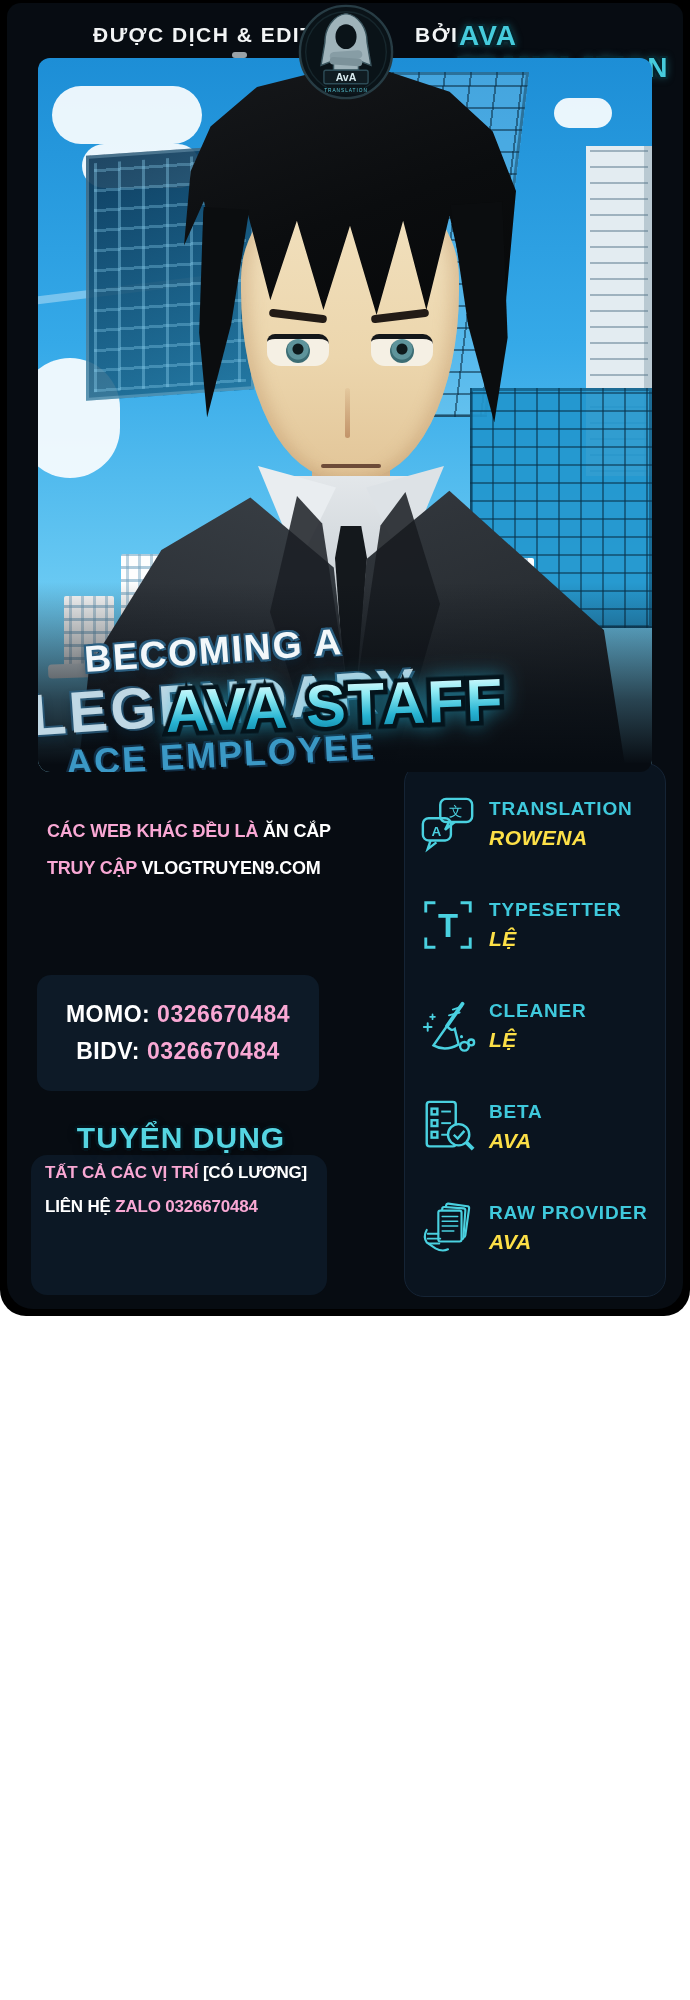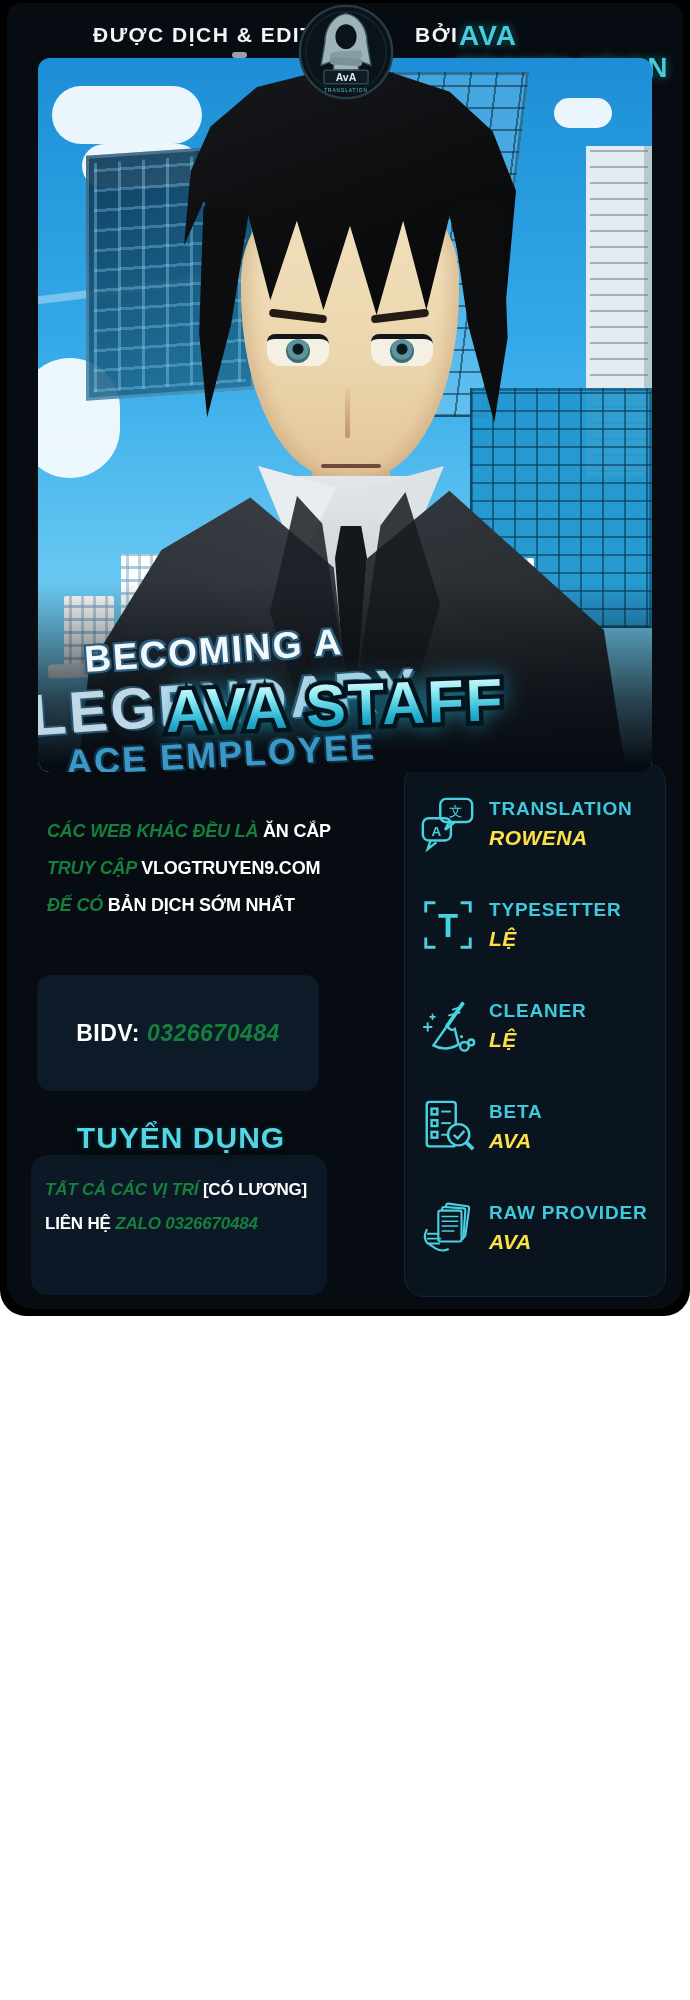--- a/index.html
+++ b/index.html
@@ -129,29 +129,29 @@
 
   
   .fancy{font-weight:800;color:#55d5e2;letter-spacing:1px;
          text-shadow:-3px 0 0 #04141c,3px 0 0 #04141c,0 -3px 0 #04141c,0 3px 0 #04141c,
                      -2px -2px 0 #04141c,2px 2px 0 #04141c,-2px 2px 0 #04141c,2px -2px 0 #04141c,
                      0 4px 10px rgba(0,0,0,.7);}
   .notice-h{position:absolute;left:28px;top:762px;width:290px;text-align:center;font-size:30px;z-index:11;}
   .notice-lines{position:absolute;left:40px;top:810px;width:300px;font-size:18px;font-weight:800;
                 letter-spacing:-.2px;line-height:37px;color:#f3f4f5;}
   .cy{color:#ffffff;}
-  .wh{color:#15803d;font-style:italic;}
+  .wh{color:#f9a8d4;}
   .donate-h{position:absolute;left:24px;top:928px;width:300px;text-align:center;font-size:30px;z-index:11;}
   .donate-panel{position:absolute;left:30px;top:972px;width:282px;height:116px;background:#0d1a27;
                 border-radius:14px;display:flex;flex-direction:column;justify-content:center;
                 align-items:center;gap:10px;}
   .donate-row{font-size:23px;font-weight:800;letter-spacing:.5px;}
   .recruit-h{position:absolute;left:24px;top:1118px;width:300px;text-align:center;font-size:30px;z-index:11;}
   .recruit-panel{position:absolute;left:24px;top:1152px;width:296px;height:140px;background:#0c1825;
-                 border-radius:16px;padding:18px 0 0 14px;box-sizing:border-box;}
+                 border-radius:16px;padding:1px 0 0 14px;box-sizing:border-box;}
   .recruit-line{font-size:17px;font-weight:800;letter-spacing:-.2px;line-height:34px;color:#f3f4f5;}
 
   
   .staff-panel{position:absolute;left:397px;top:760px;width:262px;height:534px;background:#0a141f;
                border:1px solid #152435;border-radius:20px;box-sizing:border-box;
                display:flex;flex-direction:column;gap:41px;padding:30px 16px 0 14px;}
   .role-row{display:flex;align-items:center;gap:12px;height:60px;}
   .role-icon{width:58px;height:58px;flex:0 0 58px;}
   .role-txt{display:flex;flex-direction:column;gap:6px;}
   .role-label{font-size:19px;font-weight:800;color:#3fc9dc;letter-spacing:.8px;}
@@ -238,24 +238,24 @@
         <div class="t-ace">ACE EMPLOYEE</div>
         <div class="staff-title">
           <span class="st st-outline">AVA STAFF</span>
           <span class="st st-fill">AVA STAFF</span>
         </div>
       </div>
 
       <div class="notice-lines">
         <div><span class="wh">CÁC WEB KHÁC ĐỀU LÀ </span><span class="cy">ĂN CẮP</span></div>
         <div><span class="wh">TRUY CẬP </span><span class="cy">VLOGTRUYEN9.COM</span></div>
-        <div><span class="wh">ĐỂ CÓ </span><span class="cy">BẢN DỊCH SỚM NHẤT</span></div>
       </div>
 
       <div class="donate-panel">
+        <div class="donate-row"><span class="cy">MOMO:</span> <span class="wh">0326670484</span></div>
         <div class="donate-row"><span class="cy">BIDV:</span> <span class="wh">0326670484</span></div>
       </div>
 
       <div class="recruit-h fancy">TUYỂN DỤNG</div>
       <div class="recruit-panel">
         <div class="recruit-line"><span class="wh">TẤT CẢ CÁC VỊ TRÍ </span><span class="cy">[CÓ LƯƠNG]</span></div>
         <div class="recruit-line"><span class="cy">LIÊN HỆ</span><span class="wh"> ZALO 0326670484</span></div>
       </div>
 
       <div class="staff-panel">

